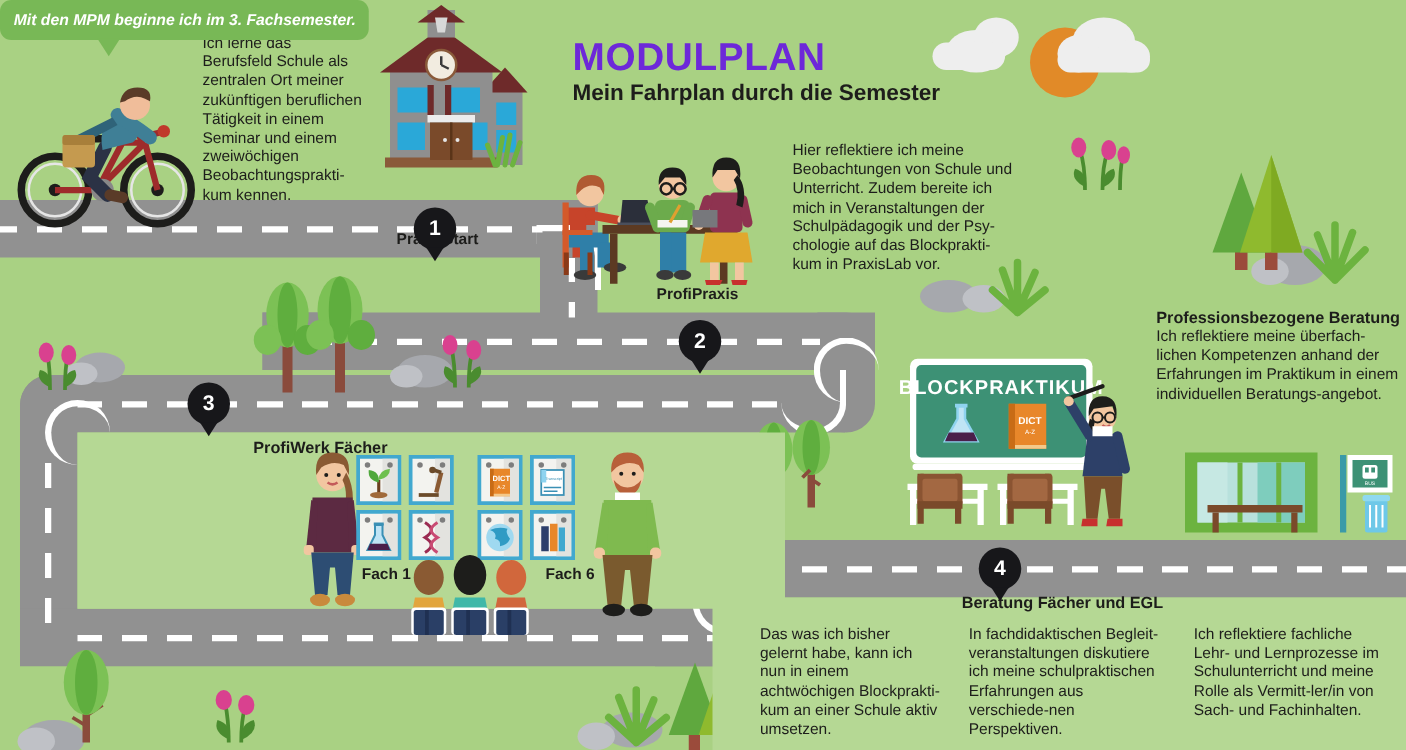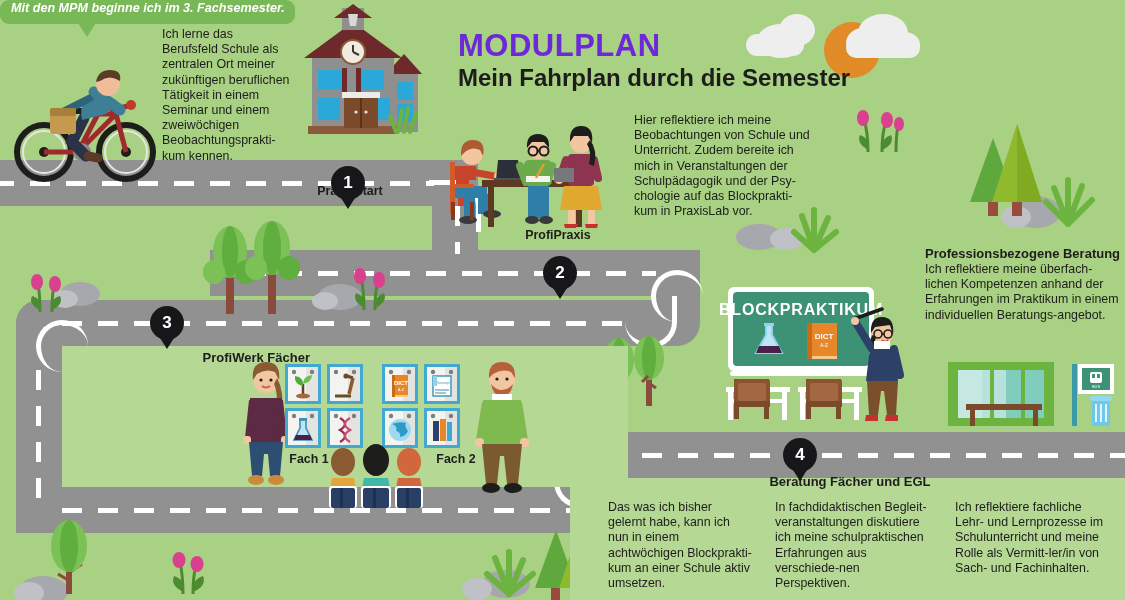--- a/index.html
+++ b/index.html
@@ -81,21 +81,21 @@
   .title-main {
     position: absolute;
     font-size: 31px;
     font-weight: bold;
     letter-spacing: 0.5px;
     color: #6d28d9;
     z-index: 30;
   }
   .title-sub {
     position: absolute;
-    font-size: 24px;
+    font-size: 18px;
     font-weight: bold;
     color: #1d1d1b;
     z-index: 30;
   }
   .sec-title {
     position: absolute;
     font-size: 13px;
     font-weight: bold;
     color: #1d1d1b;
     z-index: 30;
@@ -104,21 +104,21 @@
   
   .bubble {
     position: absolute;
     background: #78b856;
     border-radius: 9px;
     color: #ffffff;
     font-style: italic;
     font-weight: bold;
     font-size: 12.6px;
     line-height: 16px;
-    padding: 0 10px 8px 11px;
+    padding: 8px 10px 8px 11px;
     z-index: 35;
   }
   .bubble::after {
     content: "";
     position: absolute;
     bottom: -13px; left: 78px;
     width: 0; height: 0;
     border-left: 9px solid transparent;
     border-right: 9px solid transparent;
     border-top: 14px solid #78b856;
@@ -553,21 +553,21 @@
         <rect x="3" y="3" width="30" height="34" fill="#f3f3ef"></rect>
         <rect x="21" y="3" width="12" height="34" fill="#e3e3df"></rect>
         <circle cx="9" cy="8" r="2.2" fill="#7d7d7d"></circle>
         <circle cx="27" cy="8" r="2.2" fill="#7d7d7d"></circle>
         <rect x="9" y="13" width="6" height="20" fill="#2d3f6b"></rect>
         <rect x="16" y="11" width="6" height="22" fill="#e8872a"></rect>
         <rect x="23" y="14" width="5" height="19" fill="#41a8cf"></rect>
       </g>
     </svg>
   </div>
-  <div class="caption" style="left:424px;top:452px;width:64px;z-index:28;">Fach 2</div>
+  <div class="caption" style="left:424px;top:452px;width:64px;z-index:28;">Fach 6</div>
 
   <div class="abs" style="left:474px;top:356px;z-index:26;">
     <svg width="56" height="142" viewBox="0 0 56 142">
       <circle cx="28" cy="24" r="13" fill="#f2c6a0"></circle>
       <path d="M15 22 Q14 6 28 6 Q42 6 41 22 L37 16 Q28 12 19 18 Z" fill="#b8603a"></path>
       <path d="M17 28 Q19 40 28 40 Q37 40 39 28 Q34 34 28 34 Q22 34 17 28 Z" fill="#b8603a"></path>
       <circle cx="23" cy="23" r="1.6" fill="#1d1d1b"></circle>
       <circle cx="33" cy="23" r="1.6" fill="#1d1d1b"></circle>
       <path d="M18 38 L38 38 L38 44 L18 44 Z" fill="#ffffff"></path>
       <path d="M9 44 L47 44 L50 88 L6 88 Z" fill="#7fba4f"></path>

